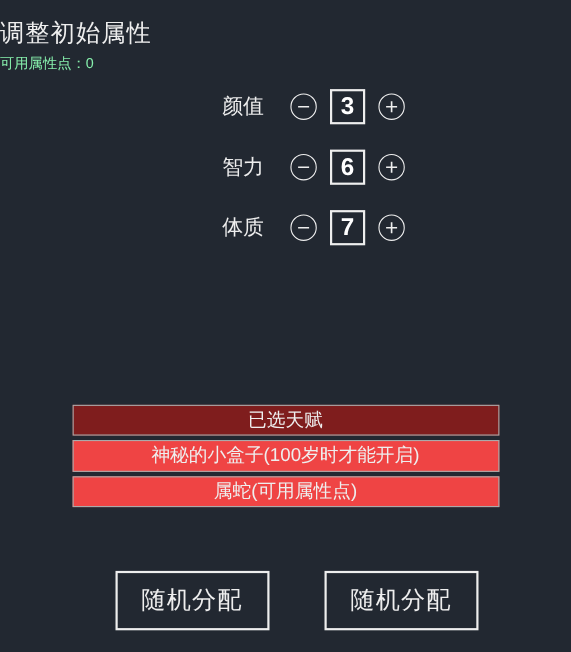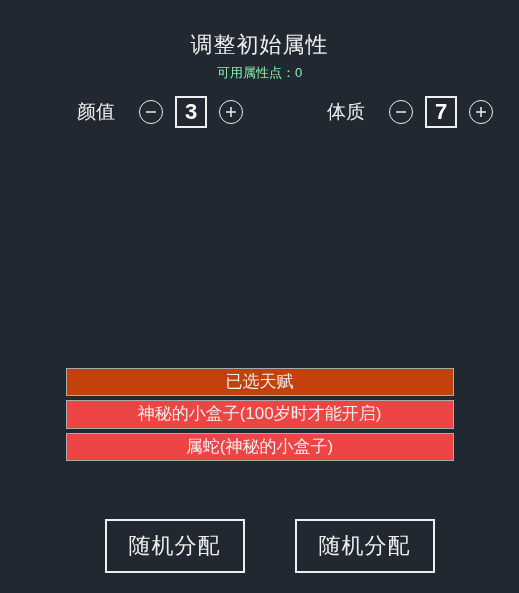--- a/index.html
+++ b/index.html
@@ -5,39 +5,38 @@
   * { box-sizing: border-box; margin: 0; padding: 0; }
   html, body { width: 519px; height: 593px; }
   body {
     background: #222831;
     color: #eeeeee;
     font-family: "Microsoft YaHei", "PingFang SC", sans-serif;
     position: relative;
     overflow: hidden;
   }
   .header {
-    text-align: center;
-    padding-top: 30px;
+    padding-top: 15px;
   }
   .title {
     font-size: 22px;
     color: #eeeeee;
     font-weight: 400;
     letter-spacing: 1px;
   }
   .subtitle {
     font-size: 13px;
     color: #86efac;
     margin-top: 4px;
   }
   .attrs {
     margin-top: 14px;
     display: flex;
-    flex-direction: row;
-    gap: 10px;
+    flex-direction: column;
+    gap: 23px;
     align-items: center;
     padding-left: 29px;
   }
   .attr-row {
     display: flex;
     align-items: center;
     justify-content: center;
     gap: 12px;
     width: 300px;
   }
@@ -85,21 +84,21 @@
     width: 388px;
     border: 1px solid #aaaaaa;
     background: #ef4444;
     text-align: center;
     font-size: 17px;
     color: #eeeeee;
     padding: 2px 0 3px 0;
     line-height: 1.25;
   }
   .talent-header {
-    background: #c2410c;
+    background: #7f1d1d;
   }
   .footer {
     position: absolute;
     bottom: 20px;
     left: 0;
     right: 0;
     display: flex;
     justify-content: center;
     gap: 50px;
     padding-left: 20px;
@@ -136,20 +135,35 @@
     </button>
     <div class="val-box">3</div>
     <button class="btn-circ">
       <svg width="12" height="12" viewBox="0 0 12 12">
           <line x1="1" y1="6" x2="11" y2="6" stroke="#eee" stroke-width="1.5"></line>
           <line x1="6" y1="1" x2="6" y2="11" stroke="#eee" stroke-width="1.5"></line>
         </svg>
     </button>
   </div>
 
+  <div class="attr-row">
+    <span class="attr-label">智力</span>
+    <button class="btn-circ">
+      <svg width="12" height="12" viewBox="0 0 12 12">
+          <line x1="1" y1="6" x2="11" y2="6" stroke="#eee" stroke-width="1.5"></line>
+        </svg>
+    </button>
+    <div class="val-box">6</div>
+    <button class="btn-circ">
+      <svg width="12" height="12" viewBox="0 0 12 12">
+          <line x1="1" y1="6" x2="11" y2="6" stroke="#eee" stroke-width="1.5"></line>
+          <line x1="6" y1="1" x2="6" y2="11" stroke="#eee" stroke-width="1.5"></line>
+        </svg>
+    </button>
+  </div>
 
   <div class="attr-row">
     <span class="attr-label">体质</span>
     <button class="btn-circ">
       <svg width="12" height="12" viewBox="0 0 12 12">
           <line x1="1" y1="6" x2="11" y2="6" stroke="#eee" stroke-width="1.5"></line>
         </svg>
     </button>
     <div class="val-box">7</div>
     <button class="btn-circ">
@@ -159,19 +173,19 @@
         </svg>
     </button>
   </div>
 
 
 </div>
 
 <div class="talents">
   <div class="talent-item talent-header">已选天赋</div>
   <div class="talent-item">神秘的小盒子(100岁时才能开启)</div>
-  <div class="talent-item">属蛇(神秘的小盒子)</div>
+  <div class="talent-item">属蛇(可用属性点)</div>
 </div>
 
 <div class="footer">
   <button class="big-btn">随机分配</button>
   <button class="big-btn">随机分配</button>
 </div>
 
 </body></html>

